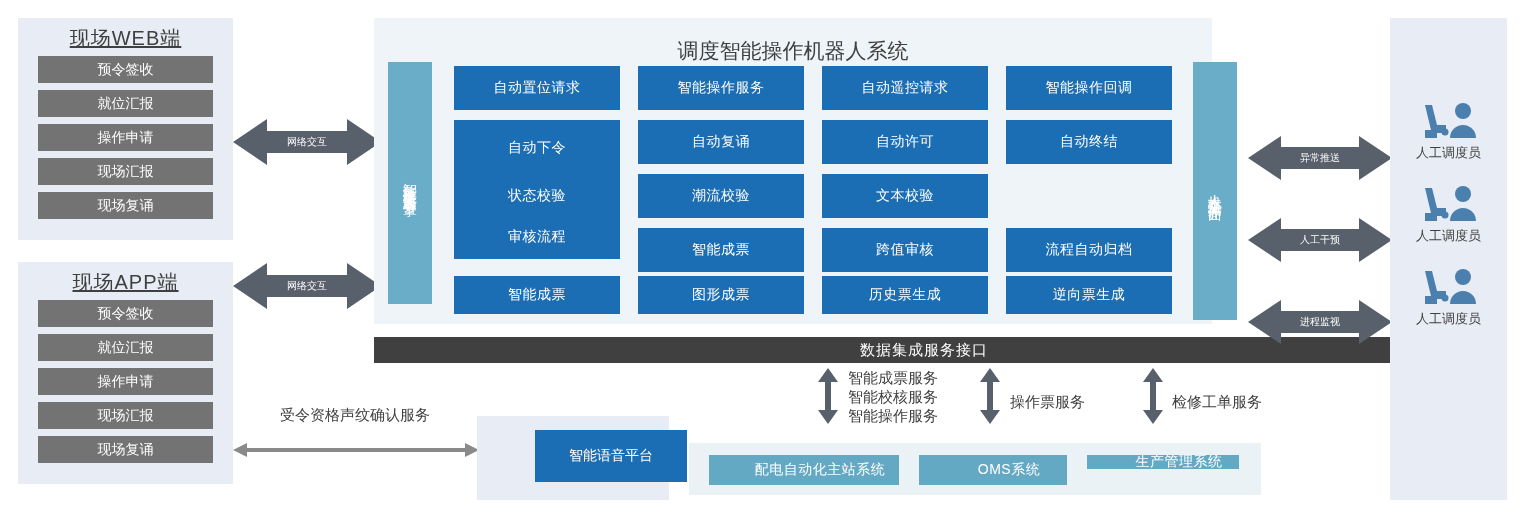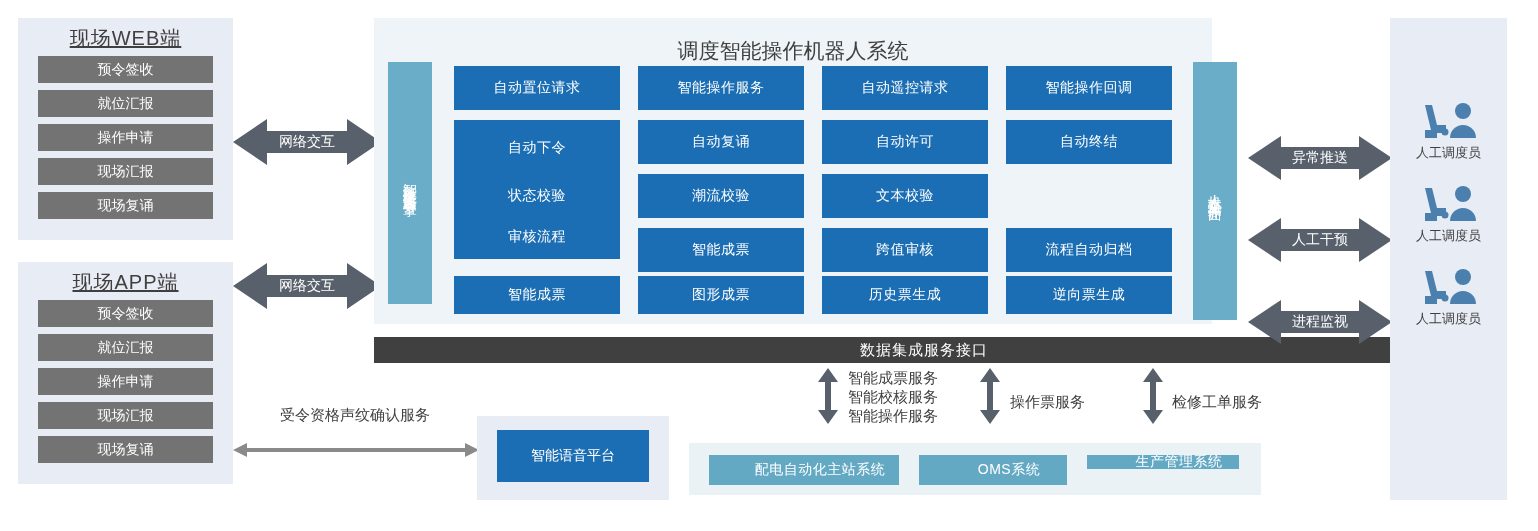--- a/index.html
+++ b/index.html
@@ -49,38 +49,38 @@
   
   .data-bar{
     background:#404040;color:#ffffff;font-size:15px;
     display:flex;align-items:center;justify-content:center;letter-spacing:1px;
   }
 
   
   .voice-panel{background:#e8ecf4;}
   .voice-box{
     background:#1b6eb3;color:#ffffff;font-size:14px;
-    display:flex;align-items:center;justify-content:center;
+    display:flex;align-items:center;justify-content:center;margin-left:38px;
   }
   .sys-panel{background:#eaf2f6;}
   .sys-box{
     background:#63a9c4;color:#ffffff;font-size:14px;
     display:flex;align-items:center;justify-content:center;letter-spacing:.5px;padding-left:32px;
   }
 
   
   .disp-panel{background:#e8ecf4;}
   .disp-item{
     display:flex;flex-direction:column;align-items:center;
   }
   .disp-label{font-size:13px;color:#404040;margin-top:2px;}
 
   
   .arrow-label{
-    font-size:14px;color:#ffffff;
+    font-size:10px;color:#ffffff;
     display:flex;align-items:center;justify-content:center;
     pointer-events:none;
   }
   .svc-label{
     font-size:15px;color:#404040;line-height:1.25;white-space:pre-line;
   }
   .thin-label{font-size:15px;color:#404040;text-align:center;}
 </style>
 </head>
 <body>

